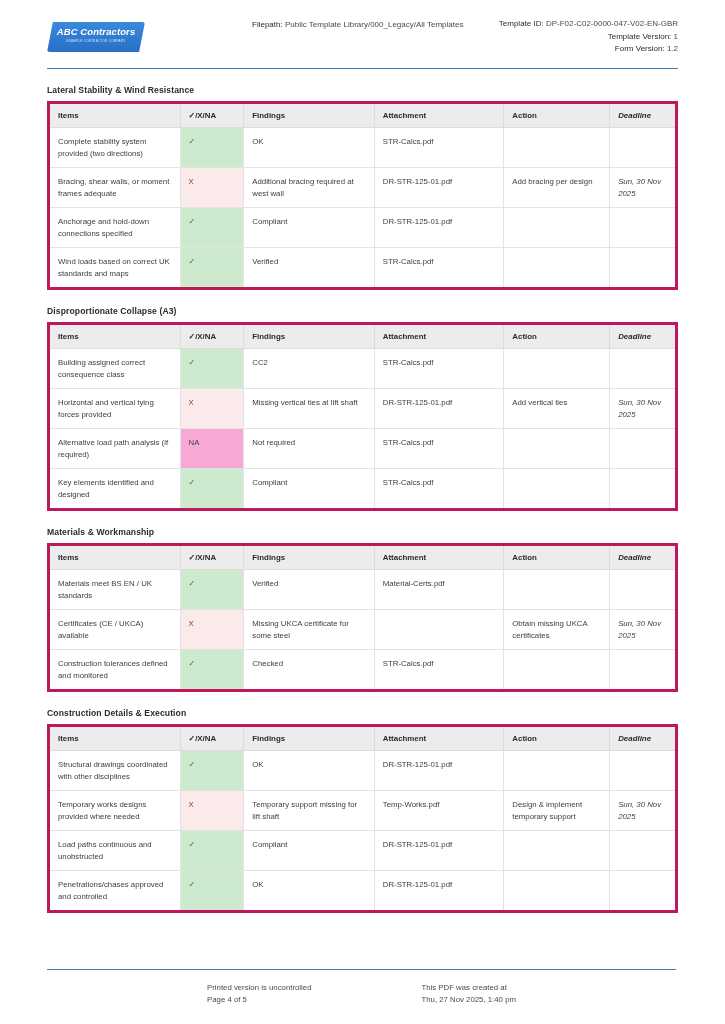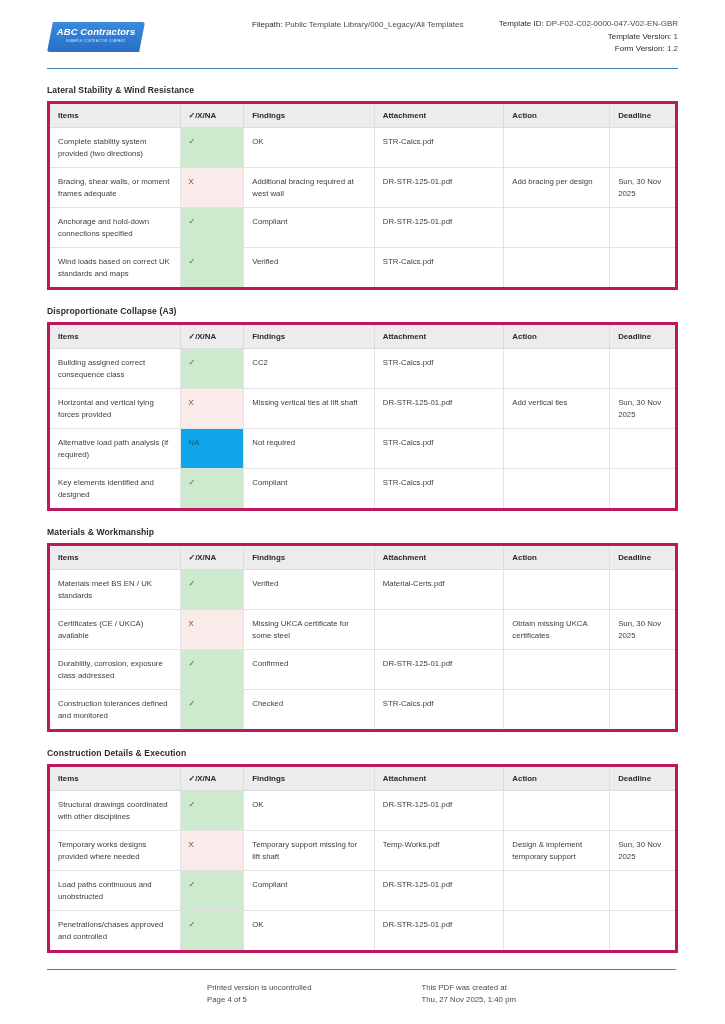--- a/index.html
+++ b/index.html
@@ -109,26 +109,26 @@
     color: #3d3d3d;
     padding: 8px 8px;
     border: 1px solid #e3e3e3;
     vertical-align: top;
   }
   .col-items    { width: 128px; }
   .col-status   { width: 62px; }
   .col-findings { width: 127px; }
   .col-attach   { width: 126px; }
   .col-action   { width: 103px; }
-  .col-deadline { width: 65px; }
+  .col-deadline { width: 65px; font-style: italic; }
 
   td.status { font-size: 8.2px; padding-top: 7px; }
   td.status.ok { background: #cdeacf; color: #2f7a3d; }
   td.status.x  { background: #fbeaea; color: #7d3b3b; }
-  td.status.na { background: #0ea5e9; color: #3c4557; }
+  td.status.na { background: #f9a8d4; color: #3c4557; }
 
   
   .footer-wrap {
     position: absolute;
     left: 0; right: 2px;
     bottom: 18px;
   }
   .rule-bottom {
     margin: 0 47px;
     height: 0;
@@ -307,28 +307,20 @@
           </tr>
           <tr>
             <td class="col-items">Certificates (CE / UKCA) available</td>
             <td class="col-status status x">X</td>
             <td class="col-findings">Missing UKCA certificate for some steel</td>
             <td class="col-attach"></td>
             <td class="col-action">Obtain missing UKCA certificates</td>
             <td class="col-deadline">Sun, 30 Nov 2025</td>
           </tr>
           <tr>
-            <td class="col-items">Durability, corrosion, exposure class addressed</td>
-            <td class="col-status status ok">✓</td>
-            <td class="col-findings">Confirmed</td>
-            <td class="col-attach">DR-STR-125-01.pdf</td>
-            <td class="col-action"></td>
-            <td class="col-deadline"></td>
-          </tr>
-          <tr>
             <td class="col-items">Construction tolerances defined and monitored</td>
             <td class="col-status status ok">✓</td>
             <td class="col-findings">Checked</td>
             <td class="col-attach">STR-Calcs.pdf</td>
             <td class="col-action"></td>
             <td class="col-deadline"></td>
           </tr>
         </tbody>
       </table>
     </div>

